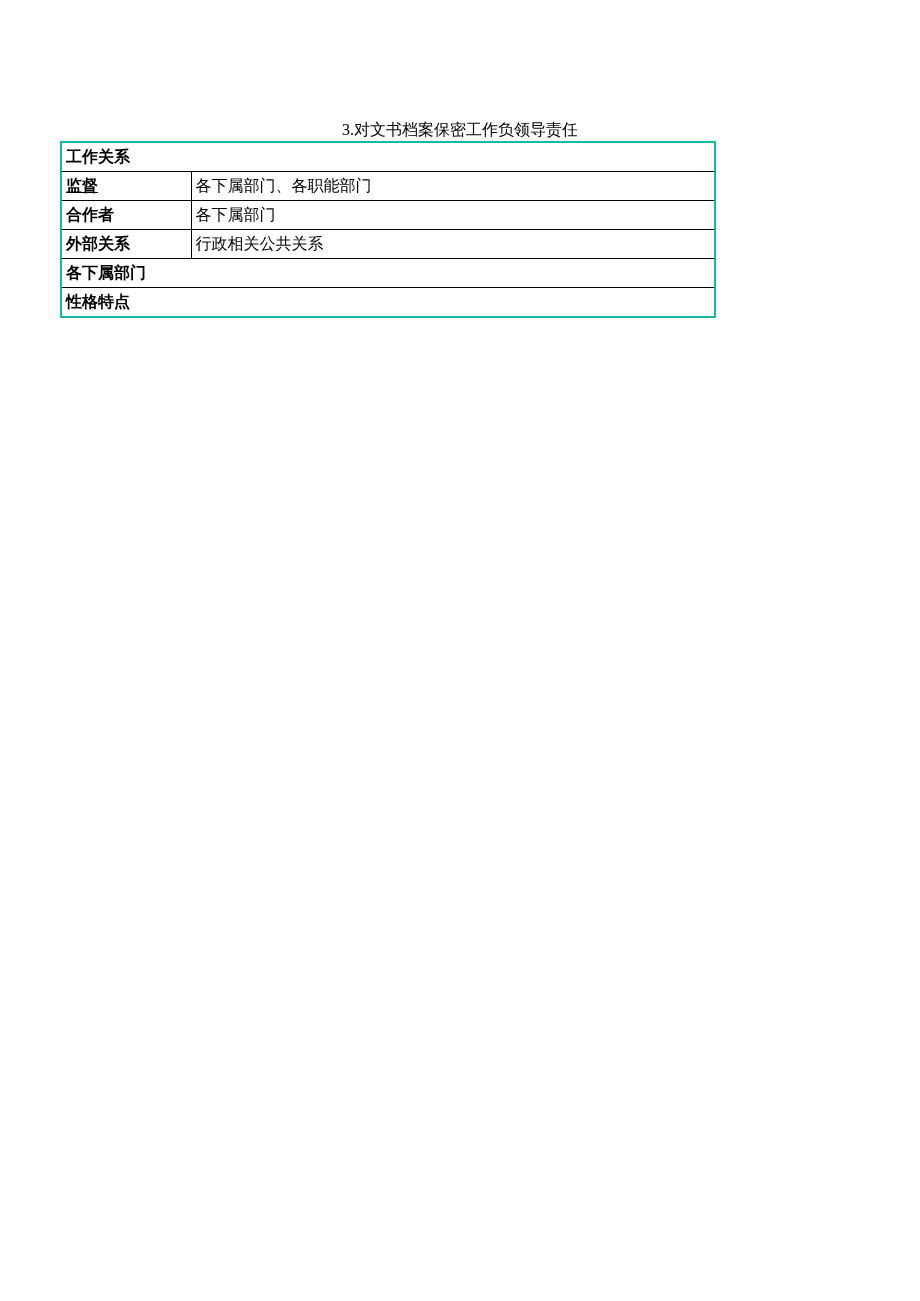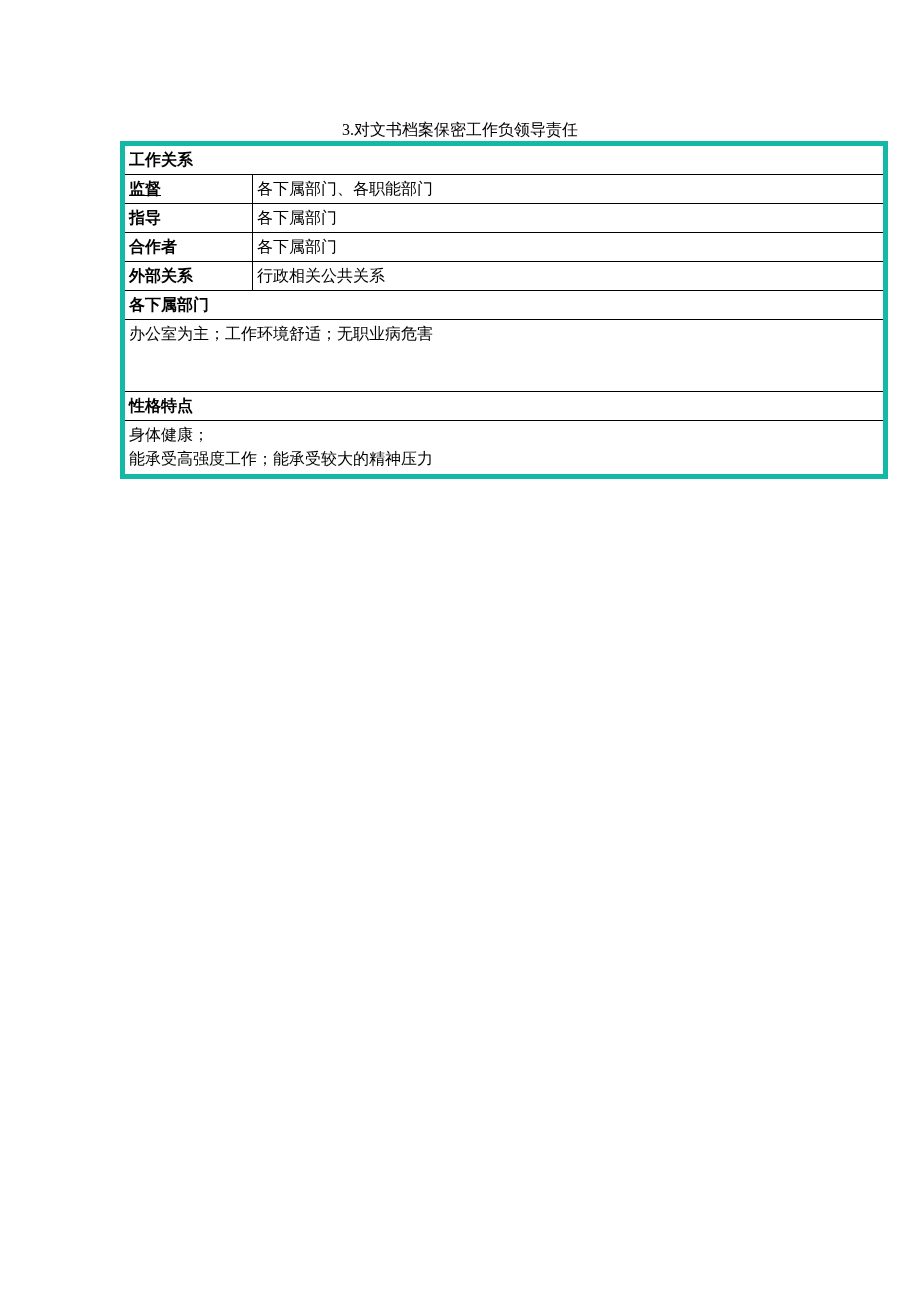--- a/index.html
+++ b/index.html
@@ -14,24 +14,24 @@
       color: #000;
       width: 920px;
       padding-top: 120px;
     }
     .header-line {
       text-align: center;
       font-size: 16px;
       margin-bottom: 0;
     }
     .main-table {
-      width: 768px;
-      margin-left: 120px;
+      width: 656px;
+      margin-left: 60px;
       border-collapse: collapse;
-      border: 5px solid #14b8a6;
+      border: 2px solid #14b8a6;
     }
     .main-table td {
       border: 1px solid #000;
       padding: 2px 4px;
       vertical-align: top;
       font-size: 16px;
       line-height: 1.5;
     }
     .label-cell {
       width: 130px;
@@ -62,37 +62,27 @@
 <table class="main-table">
   <tbody>
       <tr>
     <td colspan="2" class="section-header">工作关系</td>
   </tr>
   <tr>
     <td class="label-cell underline-bold">监督</td>
     <td>各下属部门、各职能部门</td>
   </tr>
   <tr>
-    <td class="label-cell">指导</td>
-    <td>各下属部门</td>
-  </tr>
-  <tr>
     <td class="label-cell">合作者</td>
     <td>各下属部门</td>
   </tr>
   <tr>
     <td class="label-cell">外部关系</td>
     <td>行政相关公共关系</td>
   </tr>
   <tr>
     <td colspan="2" class="section-header">各下属部门</td>
   </tr>
   <tr>
-    <td colspan="2" class="tall-cell">办公室为主；工作环境舒适；无职业病危害</td>
-  </tr>
-  <tr>
     <td colspan="2" class="section-header">性格特点</td>
-  </tr>
-  <tr>
-    <td colspan="2" class="med-cell multi-line">身体健康；<br>能承受高强度工作；能承受较大的精神压力</td>
   </tr>
 </tbody>
   </table>
 
 </body></html>

